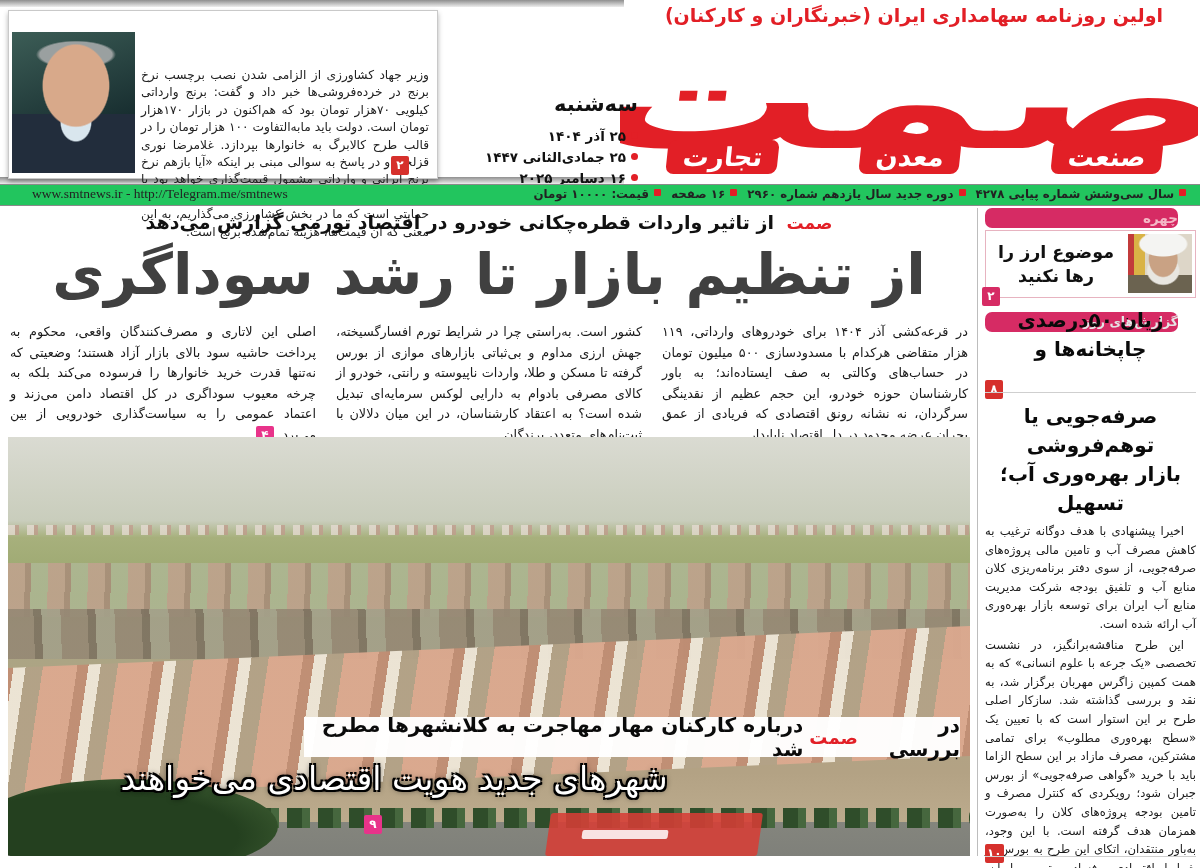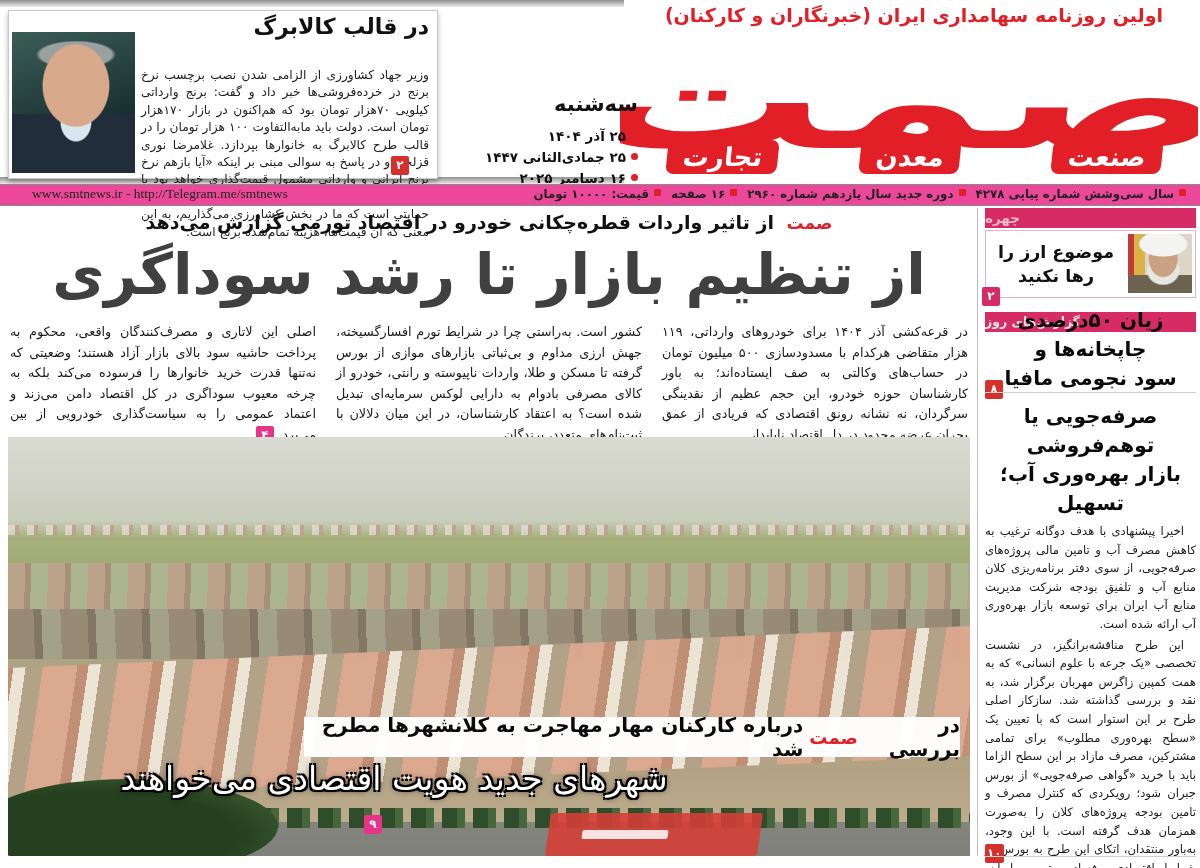--- a/index.html
+++ b/index.html
@@ -52,21 +52,21 @@
   .badge{display:inline-block;min-width:14px;height:19px;line-height:19px;
     padding:0 2px;text-align:center;color:#fff;font-weight:bold;
     font-size:12px;border-radius:2px;}
   .b-red{background:#d6302c;}
   .b-pink{background:#e8338a;}
   .b-crimson{background:#d62b64;}
   .tl-badge{position:absolute;right:28px;bottom:3px;}
 
   
   .infobar{left:0;top:184px;width:1200px;height:20px;
-    border-top:1px solid #8a8a8a;border-bottom:1px solid #8a8a8a;background:#ec4899;}
+    border-top:1px solid #8a8a8a;border-bottom:1px solid #8a8a8a;background:#22c55e;}
   .ib-left{position:absolute;left:32px;top:1px;font-family:"Liberation Serif",serif;
     font-size:13.5px;color:#222;direction:ltr;}
   .ib-right{position:absolute;right:8px;top:2px;font-size:11.8px;font-weight:bold;
     color:#222;}
   .ib-item{margin-right:6px;}
 
   
   .kicker{left:8px;top:211px;width:962px;text-align:center;font-size:19px;
     font-weight:bold;}
   .smt-inline{color:#e21f26;font-size:17px;font-weight:bold;margin-left:6px;}
@@ -115,22 +115,22 @@
     background:rgba(214,62,54,.88);transform:skewX(-8deg);border-radius:3px;}
   .watermark::after{content:"";position:absolute;left:28px;bottom:-14px;
     border-left:12px solid rgba(0,0,0,0);border-right:8px solid rgba(0,0,0,0);
     border-top:15px solid rgba(214,62,54,.88);}
   .wm-bar{position:absolute;left:34px;top:17px;width:86px;height:9px;
     background:rgba(255,255,255,.85);border-radius:2px;}
 
   
   .sb-divider{left:977px;top:208px;width:1px;height:648px;background:#bdbdbd;}
   .sidebar{left:985px;top:208px;width:211px;}
-  .sb-bar{position:absolute;left:0;width:211px;height:20px;background:#d62b64;
-    text-align:left;font-weight:bold;line-height:20px;}
+  .sb-bar{position:absolute;left:0;width:193px;height:20px;background:#d62b64;
+    text-align:right;font-weight:bold;line-height:20px;border-radius:7px;}
   .sb-bar1{top:0;color:#f4b8c6;font-size:13.5px;}
   .sb-bar2{top:104px;color:#e5e5e5;font-size:12.5px;}
   .face-box{position:absolute;left:0;top:22px;width:209px;height:66px;
     border:1px solid #e7b3c0;background:#fff;}
   .face-photo{position:absolute;right:3px;top:3px;width:64px;height:59px;
     background:
       radial-gradient(ellipse 25px 13px at 55% 17%,#f4f4f2 92%,rgba(0,0,0,0) 100%),
       radial-gradient(ellipse 15px 19px at 55% 42%,#c9a284 92%,rgba(0,0,0,0) 100%),
       radial-gradient(ellipse 17px 15px at 55% 62%,#e8e6e0 90%,rgba(0,0,0,0) 100%),
       linear-gradient(rgba(0,0,0,0) 70%,#6b6350 70%),
@@ -170,21 +170,20 @@
 <div class="abs fa dateblock">
   <div class="weekday">سه‌شنبه</div>
   <div class="dateline"><i class="rb"></i><span>۲۵ آذر ۱۴۰۴</span></div>
   <div class="dateline"><i class="rb"></i><span>۲۵ جمادی‌الثانی ۱۴۴۷</span></div>
   <div class="dateline"><i class="rb"></i><span>۱۶ دسامبر ۲۰۲۵</span></div>
 </div>
 
 <div class="abs tl-box">
   <div class="tl-photo"></div>
   <div class="fa tl-title">
-    <div>در قالب کالابرگ</div>
   </div>
   <div class="fa jus tl-body">وزیر جهاد کشاورزی از الزامی شدن نصب برچسب نرخ برنج در خرده‌فروشی‌ها خبر داد و گفت: برنج وارداتی کیلویی ۷۰هزار تومان بود که هم‌اکنون در بازار ۱۷۰هزار تومان است. دولت باید مابه‌التفاوت ۱۰۰ هزار تومان را در قالب طرح کالابرگ به خانوارها بپردازد. غلامرضا نوری قزلجه، و در پاسخ به سوالی مبنی بر اینکه «آیا بازهم نرخ برنج ایرانی و وارداتی مشمول قیمت‌گذاری خواهد بود یا خیر؟» گفت: قیمت‌گذاری‌های برنج، قیمت‌گذاری‌های حمایتی است که ما در بخش کشاورزی می‌گذاریم، به این معنی که آن قیمت‌ها، هزینه تمام‌شده برنج است.</div>
   <span class="badge b-red tl-badge">۲</span>
 </div>
 
 <div class="abs infobar">
   <div class="ib-left">www.smtnews.ir   -   http://Telegram.me/smtnews</div>
   <div class="fa ib-right">
     <span class="ib-item"><i class="rb sq"></i><span>سال سی‌وشش شماره پیاپی ۴۲۷۸</span></span>
     <span class="ib-item"><i class="rb sq"></i><span>دوره جدید سال یازدهم شماره ۲۹۶۰</span></span>
@@ -235,21 +234,20 @@
   <div class="face-box">
     <div class="face-photo"></div>
     <div class="fa face-headline">موضوع ارز را رها نکنید</div>
     <span class="badge b-crimson face-badge">۲</span>
   </div>
 
   <div class="fa sb-bar sb-bar2">گزارش‌های روز</div>
 
   <div class="fa sb-h sb-h1">
     <div>زیان ۵۰درصدی چاپخانه‌ها و</div>
-    <div>سود نجومی مافیا</div>
   </div>
   <span class="badge b-red sb-badge8">۸</span>
   <div class="sb-rule sb-rule1"></div>
 
   <div class="fa sb-h sb-h2">
     <div>صرفه‌جویی یا توهم‌فروشی</div>
     <div>بازار بهره‌وری آب؛ تسهیل</div>
   </div>
 
   <div class="fa jus sb-body">

